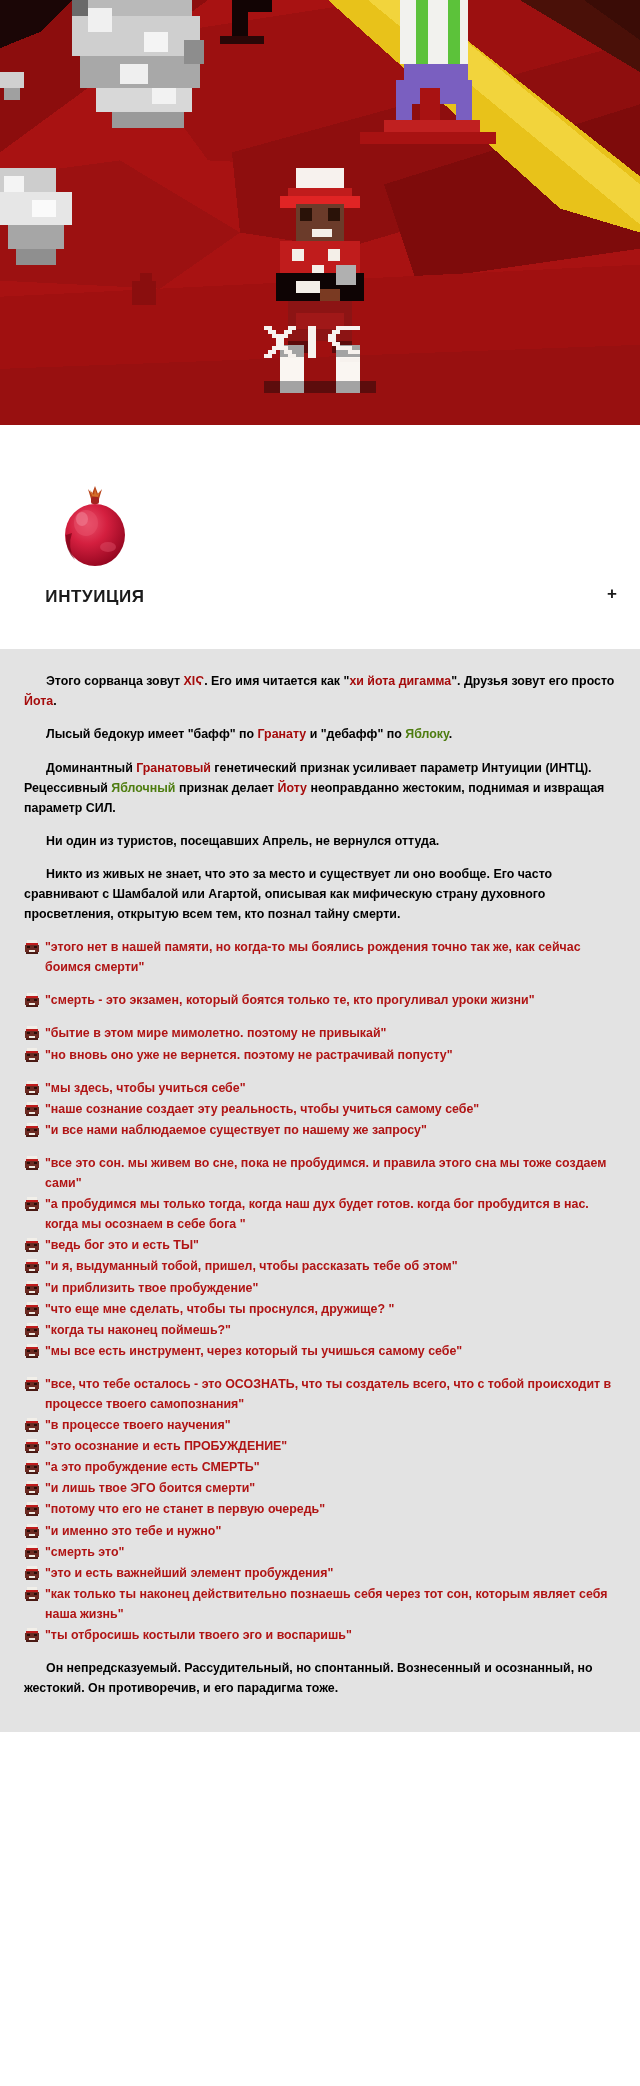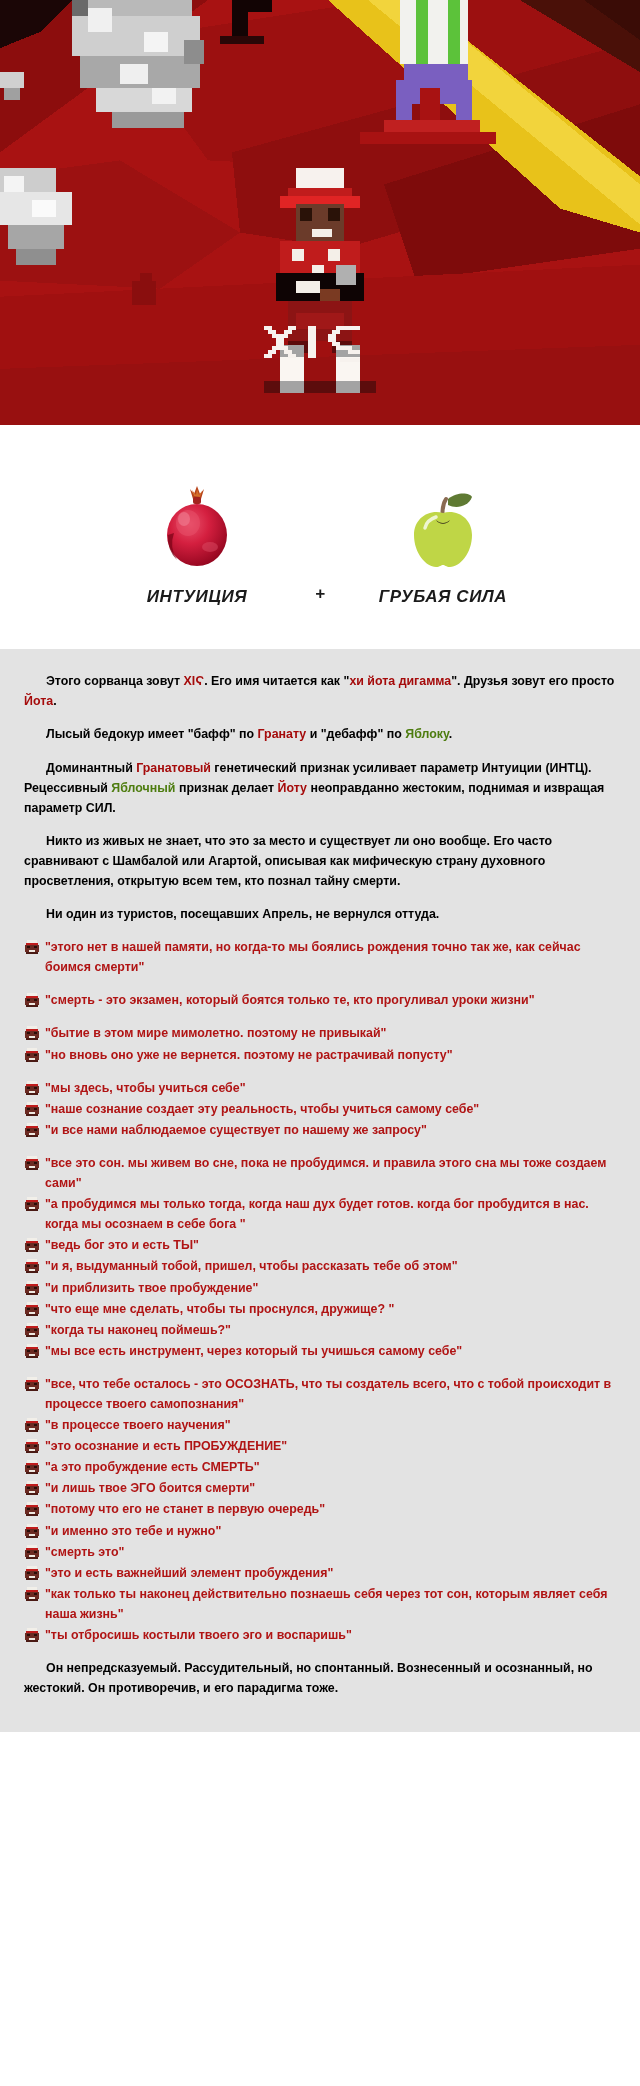--- a/index.html
+++ b/index.html
@@ -31,23 +31,22 @@
   
   .stats {
     width: 640px;
     background: #ffffff;
     padding: 55px 0 42px 0;
     text-align: center;
   }
   .stats-row {
     display: flex;
     align-items: flex-start;
-    justify-content: center;
+    justify-content: space-between;
     gap: 0;
-    font-style: italic;
   }
   .stat-col { width: 190px; }
   .stat-fruit { height: 92px; display: flex; align-items: center; justify-content: center; }
   .stat-label {
     margin-top: 14px;
     font-size: 17px;
     font-weight: bold;
     letter-spacing: 0.6px;
     color: #1b1b1b;
     line-height: 1.25;
@@ -268,45 +267,30 @@
           <ellipse cx="24" cy="36" rx="6" ry="7" fill="#f07e92" opacity="0.6"></ellipse>
           <ellipse cx="50" cy="64" rx="8" ry="5" fill="#e0536a" opacity="0.45"></ellipse>
           <path d="M8 52 a29 31 0 0 0 9 25 a31 31 0 0 1 -3 -27 Z" fill="#7e0418" opacity="0.75"></path>
         </svg>
       </div>
       <div class="stat-label">ИНТУИЦИЯ</div>
     </div>
 
     <div class="plus-col">+</div>
 
-    <div class="stat-col">
-      <div class="stat-fruit">
-        <svg width="74" height="86" viewBox="0 0 74 86">
-
-          <path d="M42 16 C52 8 64 10 66 14 C62 24 50 26 42 22 Z" fill="#5f7a33"></path>
-
-          <path d="M37 38 C36 30 36 22 40 16" stroke="#8a6a52" stroke-width="4" fill="none" stroke-linecap="round"></path>
-
-          <path d="M37 30 C22 26 8 36 8 52 C8 70 20 84 30 84 C34 84 35 82 37 82 C39 82 40 84 44 84 C54 84 66 70 66 52 C66 36 52 26 37 30 Z" fill="#bfd646"></path>
-          <path d="M30 34 C24 36 20 40 19 45" stroke="#eef5d0" stroke-width="3.5" fill="none" stroke-linecap="round"></path>
-          <path d="M30 37 C34 41 40 41 44 37 C41 42 33 42 30 37 Z" fill="#2b2118"></path>
-        </svg>
-      </div>
-      <div class="stat-label">ГРУБАЯ СИЛА</div>
-    </div>
 
   </div>
 </div>
 
 <div class="article" id="article">
     <p class="para"><span class="hl-dark">Этого сорванца зовут </span><span class="hl-red">ΧΙϚ</span><span class="hl-dark">. Его имя читается как "</span><span class="hl-red">хи йота дигамма</span><span class="hl-dark">". Друзья зовут его просто </span><span class="hl-red">Йота</span><span class="hl-dark">.</span></p>
     <p class="para"><span class="hl-dark">Лысый бедокур имеет "бафф" по </span><span class="hl-red">Гранату</span><span class="hl-dark"> и "дебафф" по </span><span class="hl-green">Яблоку</span><span class="hl-dark">.</span></p>
     <p class="para"><span class="hl-dark">Доминантный </span><span class="hl-red">Гранатовый</span><span class="hl-dark"> генетический признак усиливает параметр Интуиции (ИНТЦ). Рецессивный </span><span class="hl-green">Яблочный</span><span class="hl-dark"> признак делает </span><span class="hl-red">Йоту</span><span class="hl-dark"> неоправданно жестоким, поднимая и извращая параметр СИЛ.</span></p>
+    <p class="para"><span class="hl-dark">Ни один из туристов, посещавших Апрель, не вернулся оттуда.</span></p>
     <p class="para"><span class="hl-dark">Никто из живых не знает, что это за место и существует ли оно вообще. Его часто сравнивают с Шамбалой или Агартой, описывая как мифическую страну духовного просветления, открытую всем тем, кто познал тайну смерти.</span></p>
-    <p class="para"><span class="hl-dark">Ни один из туристов, посещавших Апрель, не вернулся оттуда.</span></p>
     <div class="quote-group">
       <div class="quote"><svg class="face-icon" viewBox="0 0 16 16" shape-rendering="crispEdges">
   <rect x="3" y="1" width="10" height="3" fill="#f2efe9"></rect>
   <rect x="2" y="4" width="12" height="2" fill="#c01c1c"></rect>
   <rect x="1" y="6" width="14" height="7" fill="#6b2a22"></rect>
   <rect x="2" y="13" width="12" height="2" fill="#4a1a14"></rect>
   <rect x="3" y="7" width="3" height="2" fill="#2a0d08"></rect>
   <rect x="10" y="7" width="3" height="2" fill="#2a0d08"></rect>
   <rect x="5" y="11" width="6" height="2" fill="#efe8e0"></rect>
 </svg><span class="quote-text">"этого нет в нашей памяти, но когда-то мы боялись рождения точно так же, как сейчас боимся смерти"</span></div>

